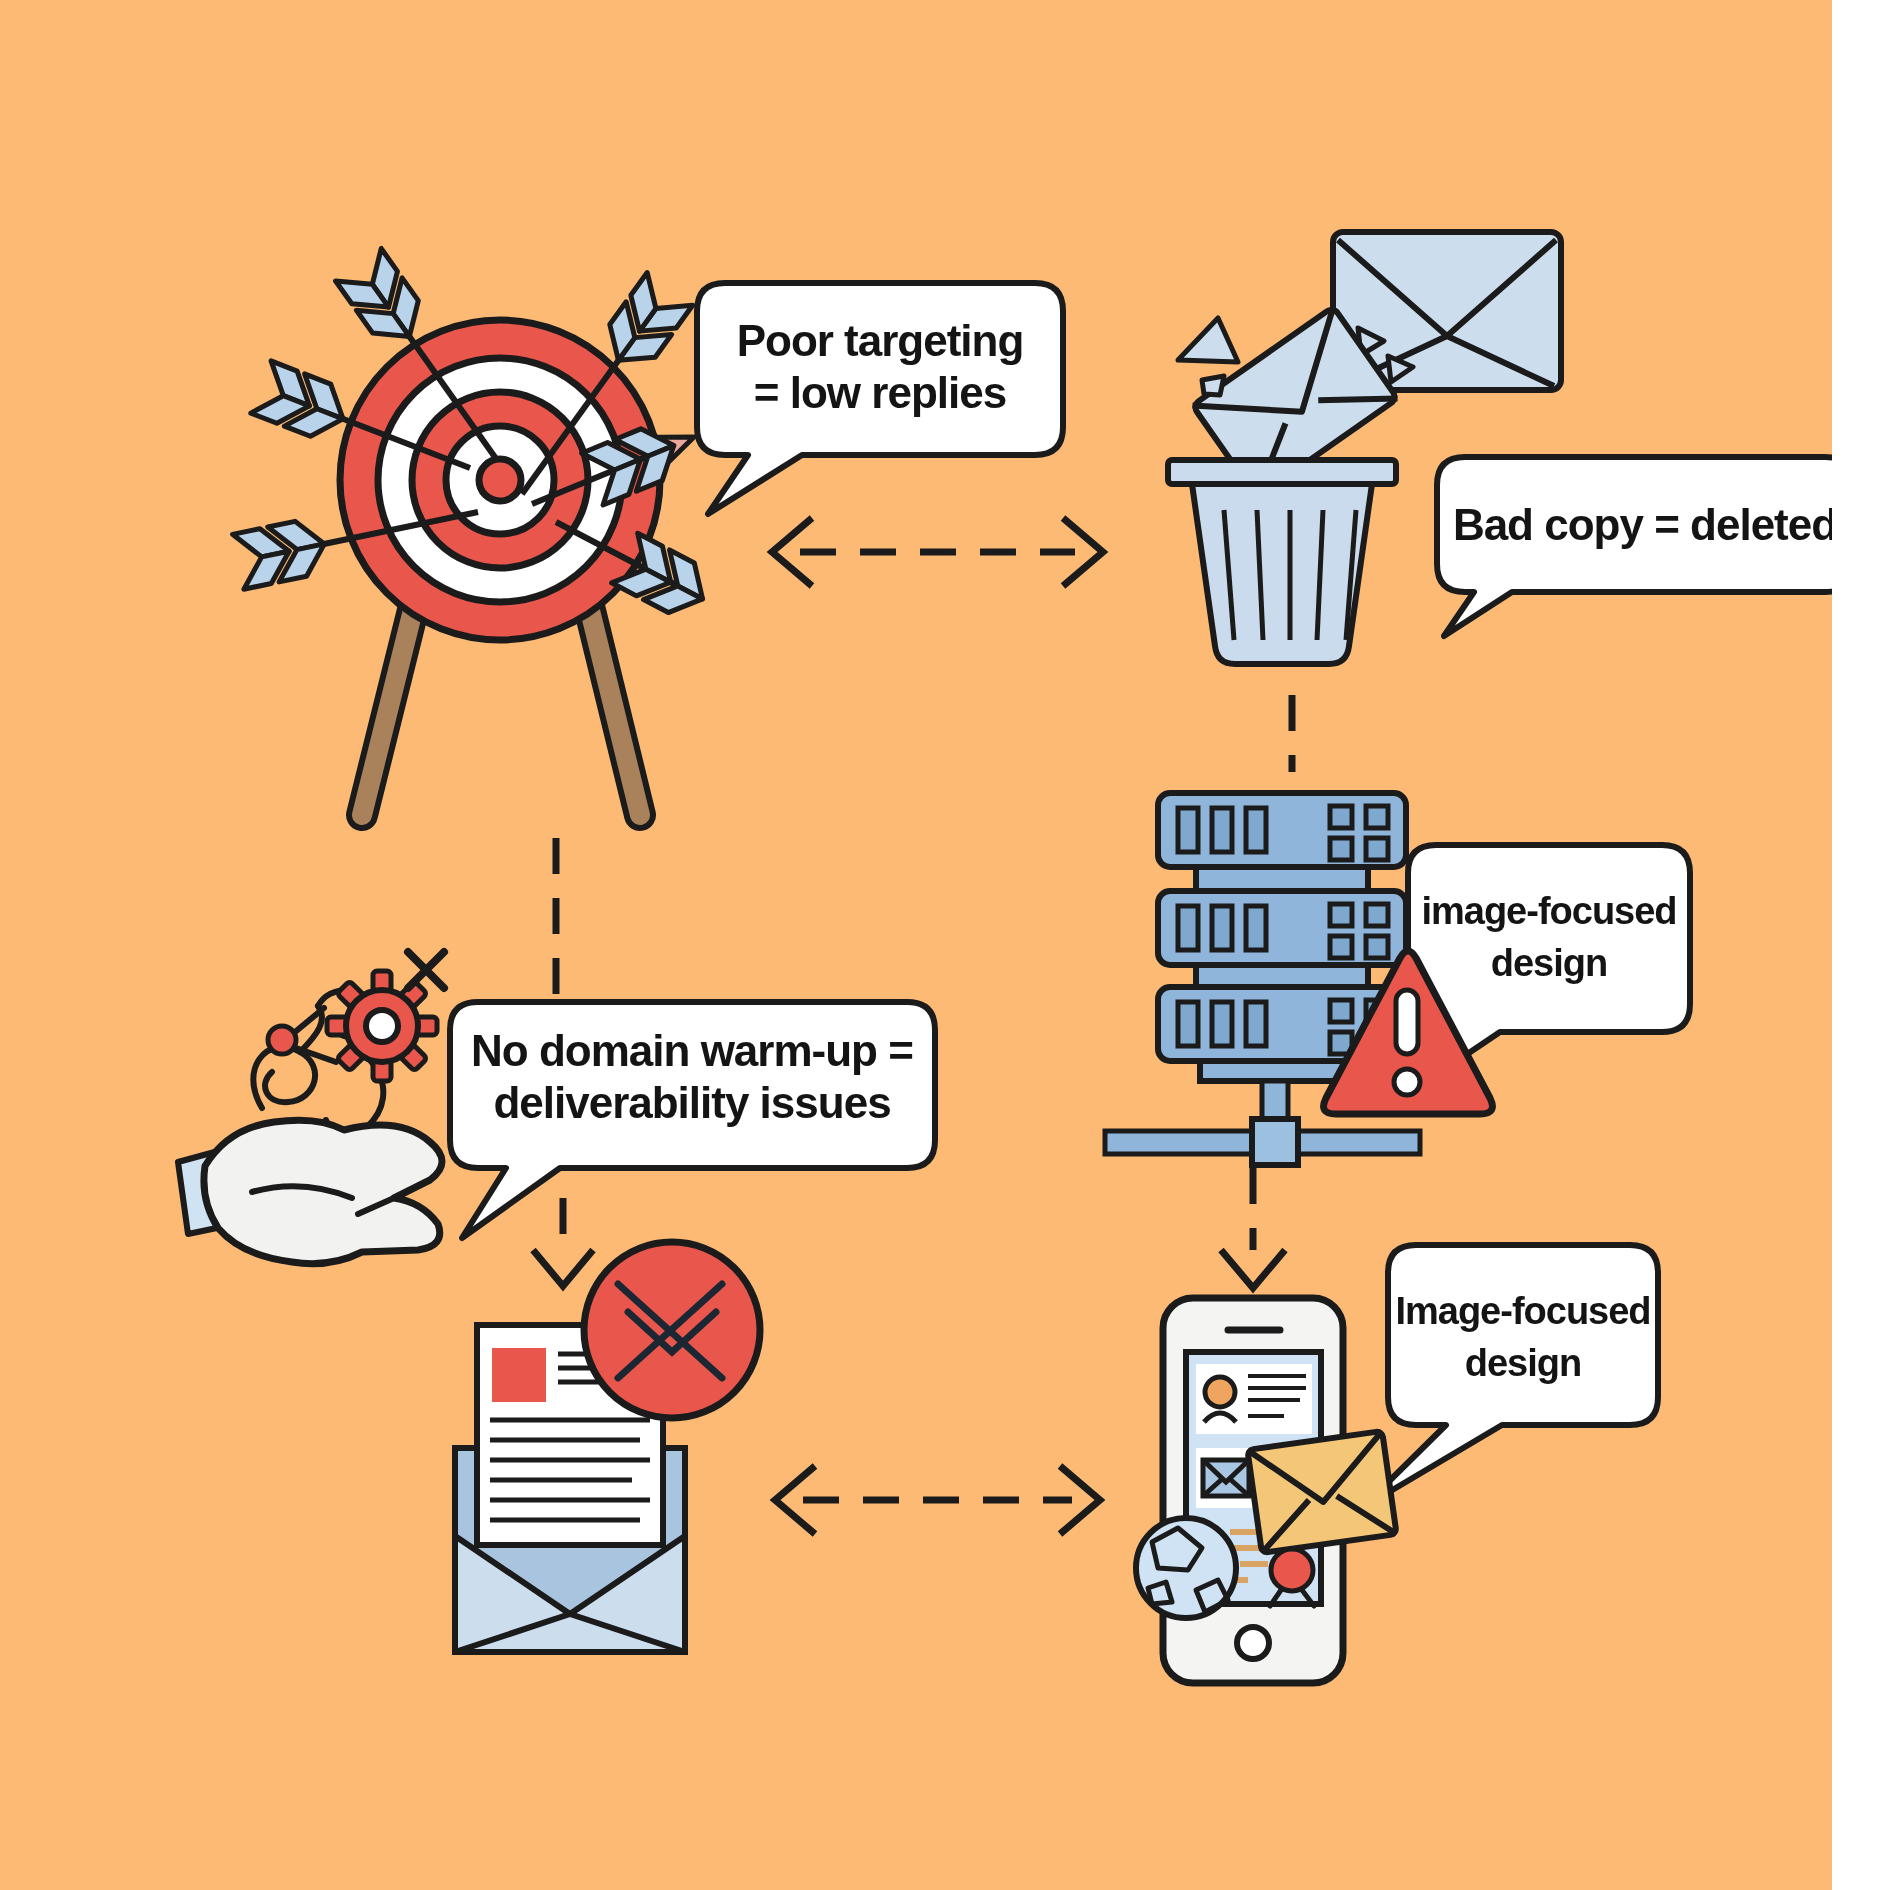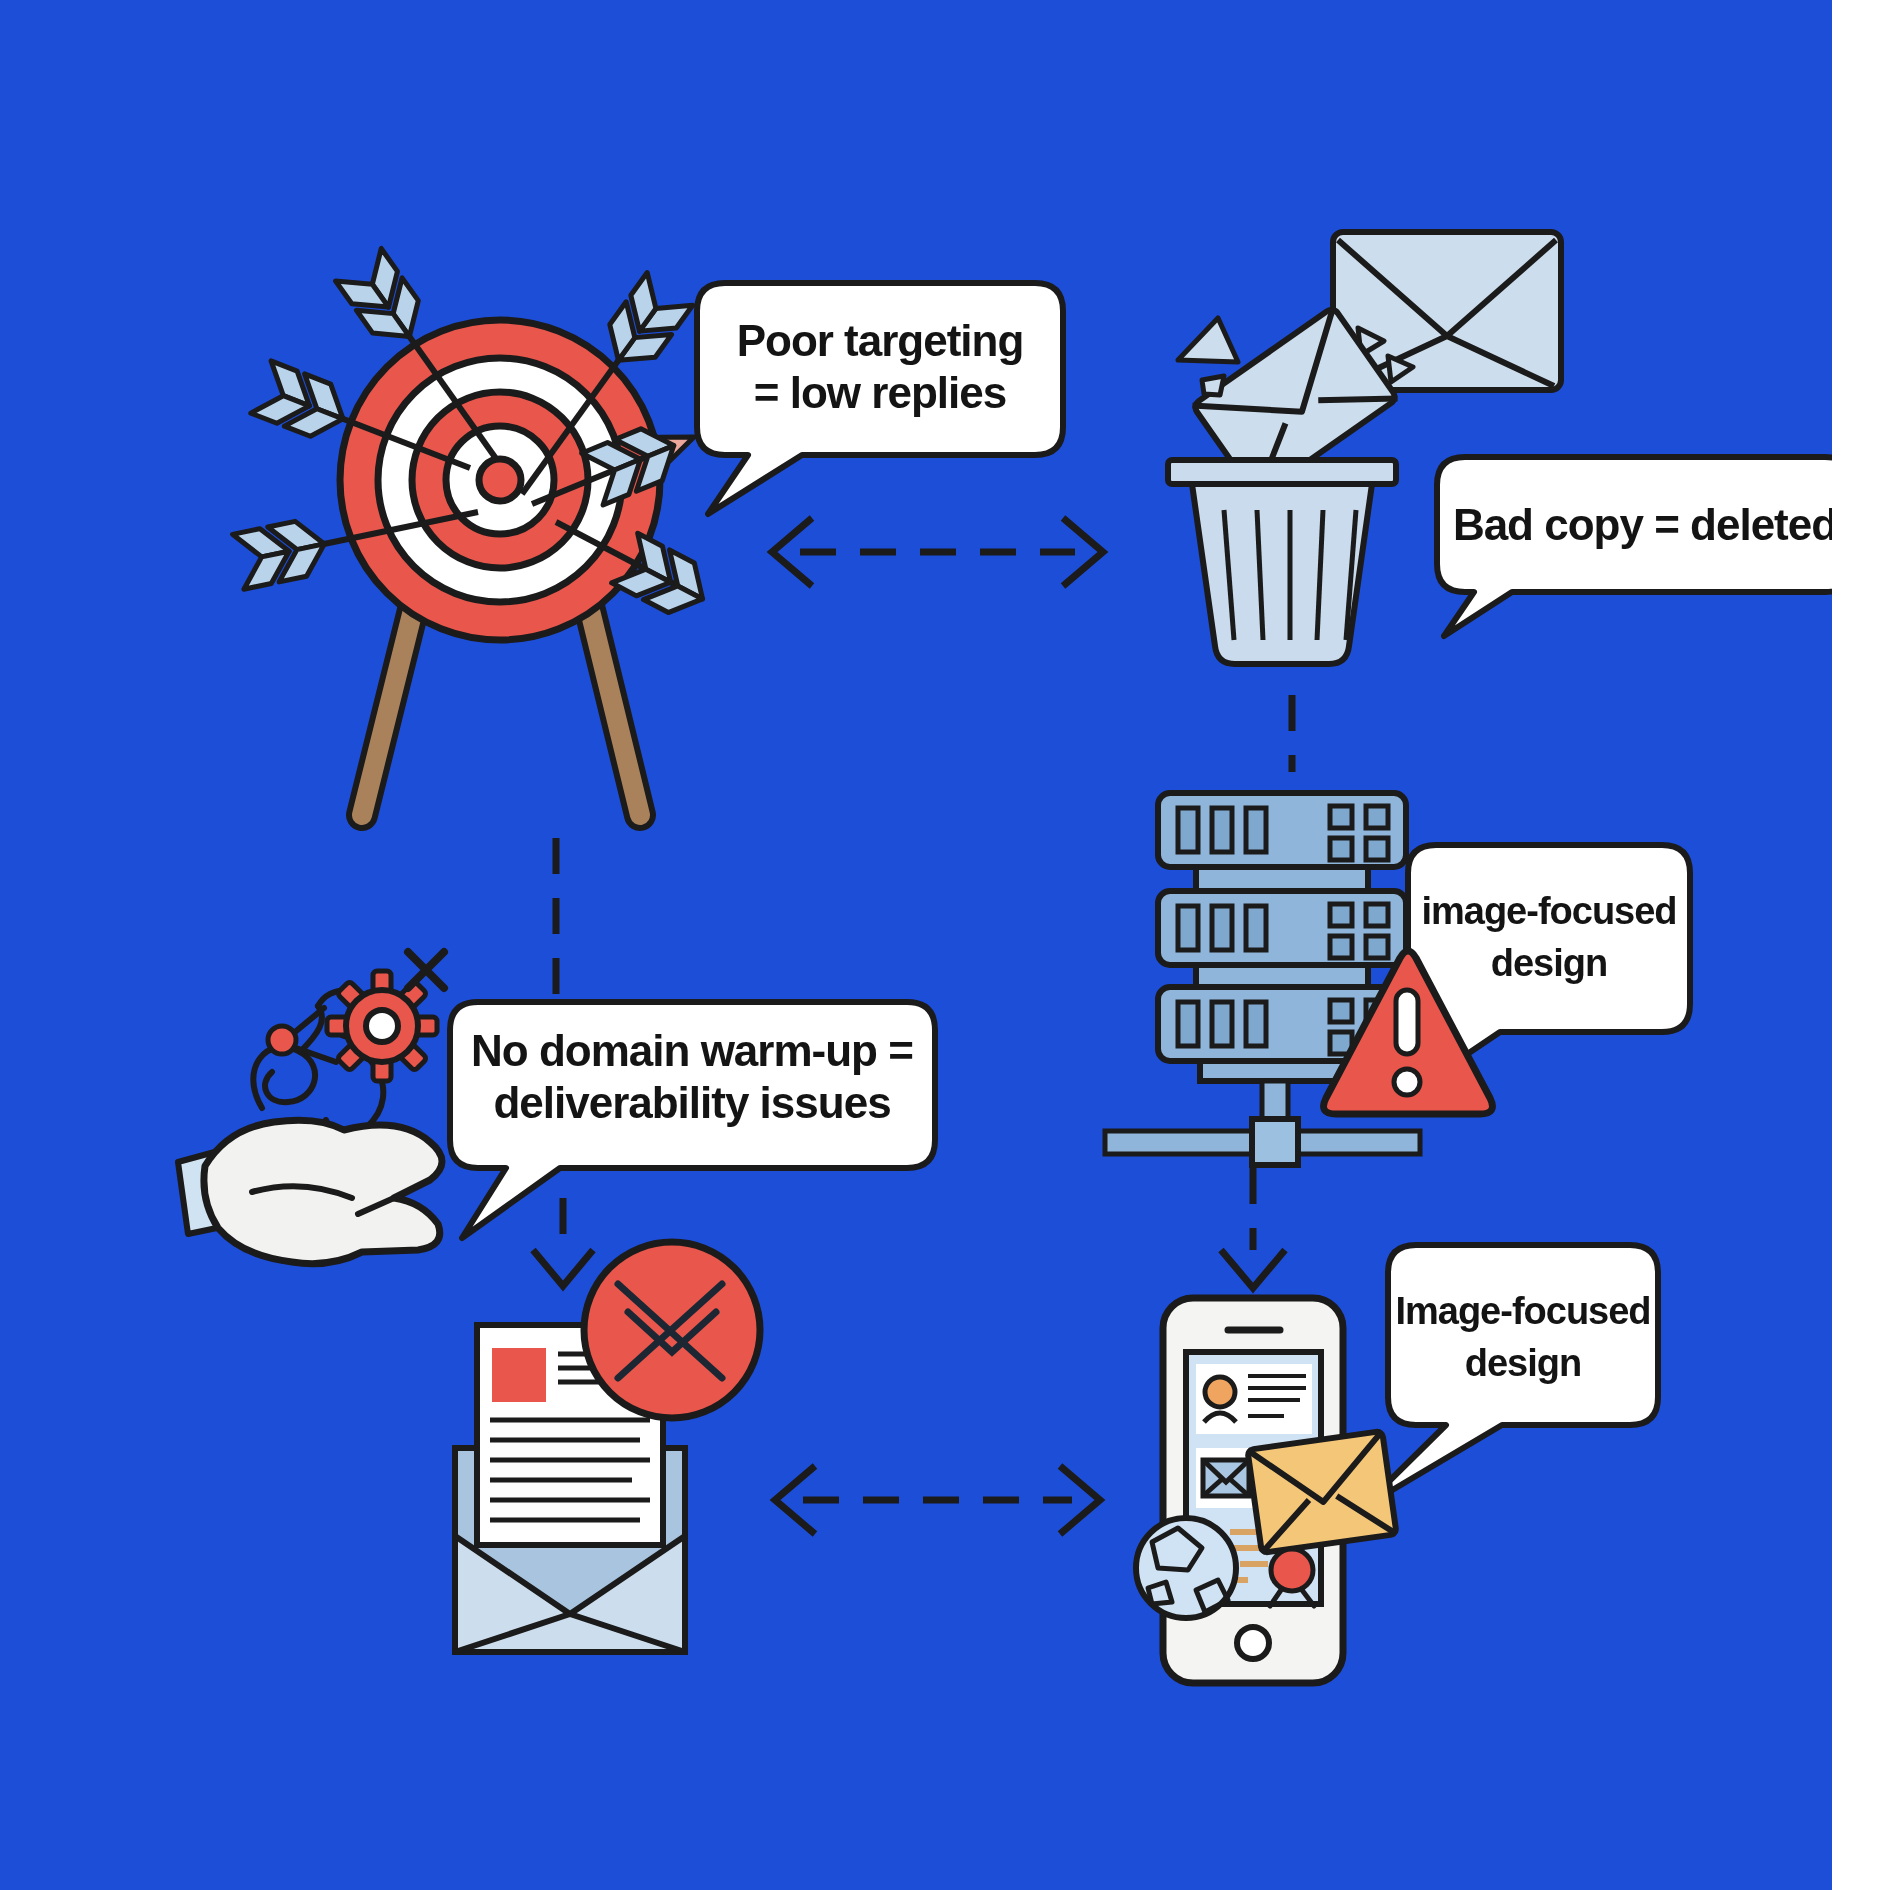--- a/index.html
+++ b/index.html
@@ -1,16 +1,16 @@
 <!DOCTYPE html>
 <html><head>
 <meta charset="utf-8">
 <style>
   html,body{margin:0;padding:0;background:#ffffff;}
-  #stage{position:relative;width:1832px;height:1890px;background:#1d4ed8;overflow:hidden;}
+  #stage{position:relative;width:1832px;height:1890px;background:#fdba74;overflow:hidden;}
   svg{display:block;}
   text.callout{font-family:"Liberation Sans",sans-serif;font-weight:700;letter-spacing:-1px;fill:#141414;}
   .t42{font-size:44px;}
   .t37{font-size:38px;}
 </style>
 </head>
 <body>
 
 <div id="stage">
 <svg width="1890" height="1890" viewBox="0 0 1890 1890">

